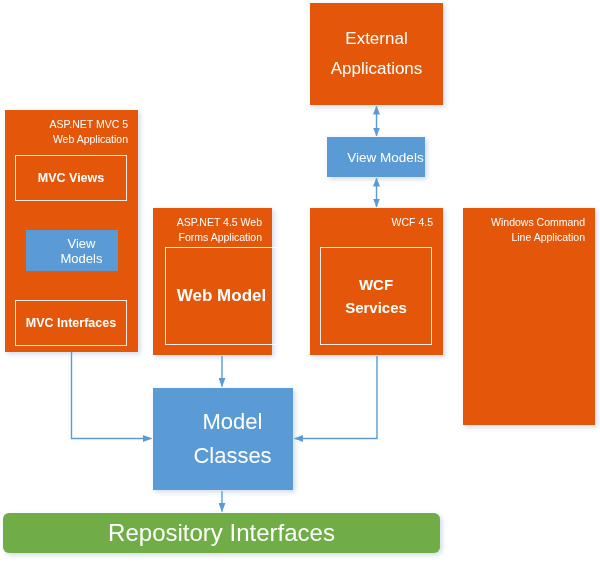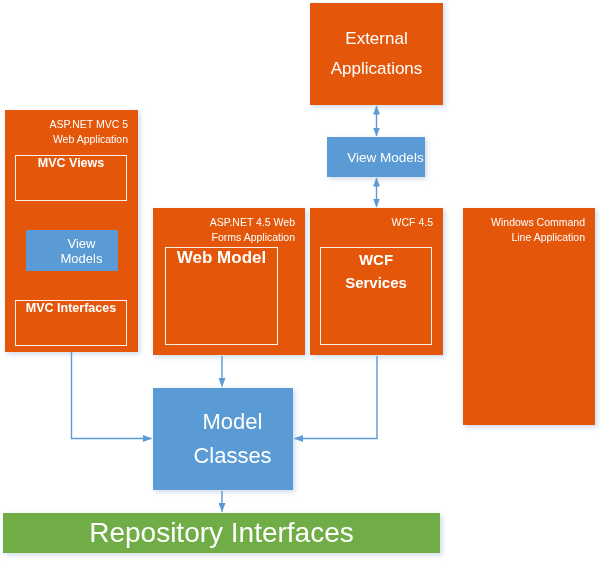--- a/index.html
+++ b/index.html
@@ -51,44 +51,45 @@
     top: 7px; right: 10px; left: 6px;
     text-align: right;
     font-size: 10.5px;
     line-height: 15px;
     white-space: pre-line;
   }
   .inner-box {
     position: absolute;
     border: 1.5px solid rgba(255,255,255,0.9);
     display: flex;
+    align-items: center;
     justify-content: center;
     text-align: center;
   }
   
   .external { left: 310px; top: 3px; width: 133px; height: 102px; font-size: 17px; line-height: 30px; }
   .vm-top   { left: 327px; top: 137px; width: 98px; height: 40px; font-size: 13.5px; }
   
   .mvc-c { left: 5px; top: 110px; width: 133px; height: 242px; }
   .mvc-views       { left: 10px; top: 45px;  width: 112px; height: 46px; font-size: 12.5px; font-weight: bold; }
   .vm-left         { left: 21px; top: 120px; width: 92px;  height: 41px; font-size: 13px; }
   .mvc-controllers { left: 10px; top: 190px; width: 112px; height: 46px; font-size: 12.5px; font-weight: bold; }
   
-  .webforms-c { left: 153px; top: 208px; width: 152px; height: 147px; }
+  .webforms-c { left: 153px; top: 208px; width: 119px; height: 147px; }
   .webforms   { left: 12px; top: 39px; width: 113px; height: 98px; font-size: 17px; font-weight: bold; }
   
   .wcf-c { left: 310px; top: 208px; width: 133px; height: 147px; }
   .wcf-services { left: 10px; top: 39px; width: 112px; height: 98px; font-size: 15px; font-weight: bold; line-height: 23px; }
   
   .win-c { left: 463px; top: 208px; width: 132px; height: 217px; }
   .main-box { left: 9px; top: 39px; width: 113px; height: 98px; font-size: 17px; font-weight: bold; }
   
   .model { left: 153px; top: 388px; width: 140px; height: 102px; font-size: 22px; line-height: 34px; }
   
-  .repo { left: 3px; top: 513px; width: 437px; height: 40px; font-size: 28px; }
+  .repo { left: 3px; top: 513px; width: 437px; height: 40px; font-size: 24px; border-radius: 6px; }
 </style>
 </head>
 <body>
 
 <div class="canvas">
 
   <svg class="arrows" viewBox="0 0 600 574" xmlns="http://www.w3.org/2000/svg">
     <defs>
       <marker id="arr" markerUnits="userSpaceOnUse" markerWidth="9" markerHeight="7" refX="8.5" refY="3.5" orient="auto-start-reverse">
         <path d="M0,0 L9,3.5 L0,7 Z"></path>

